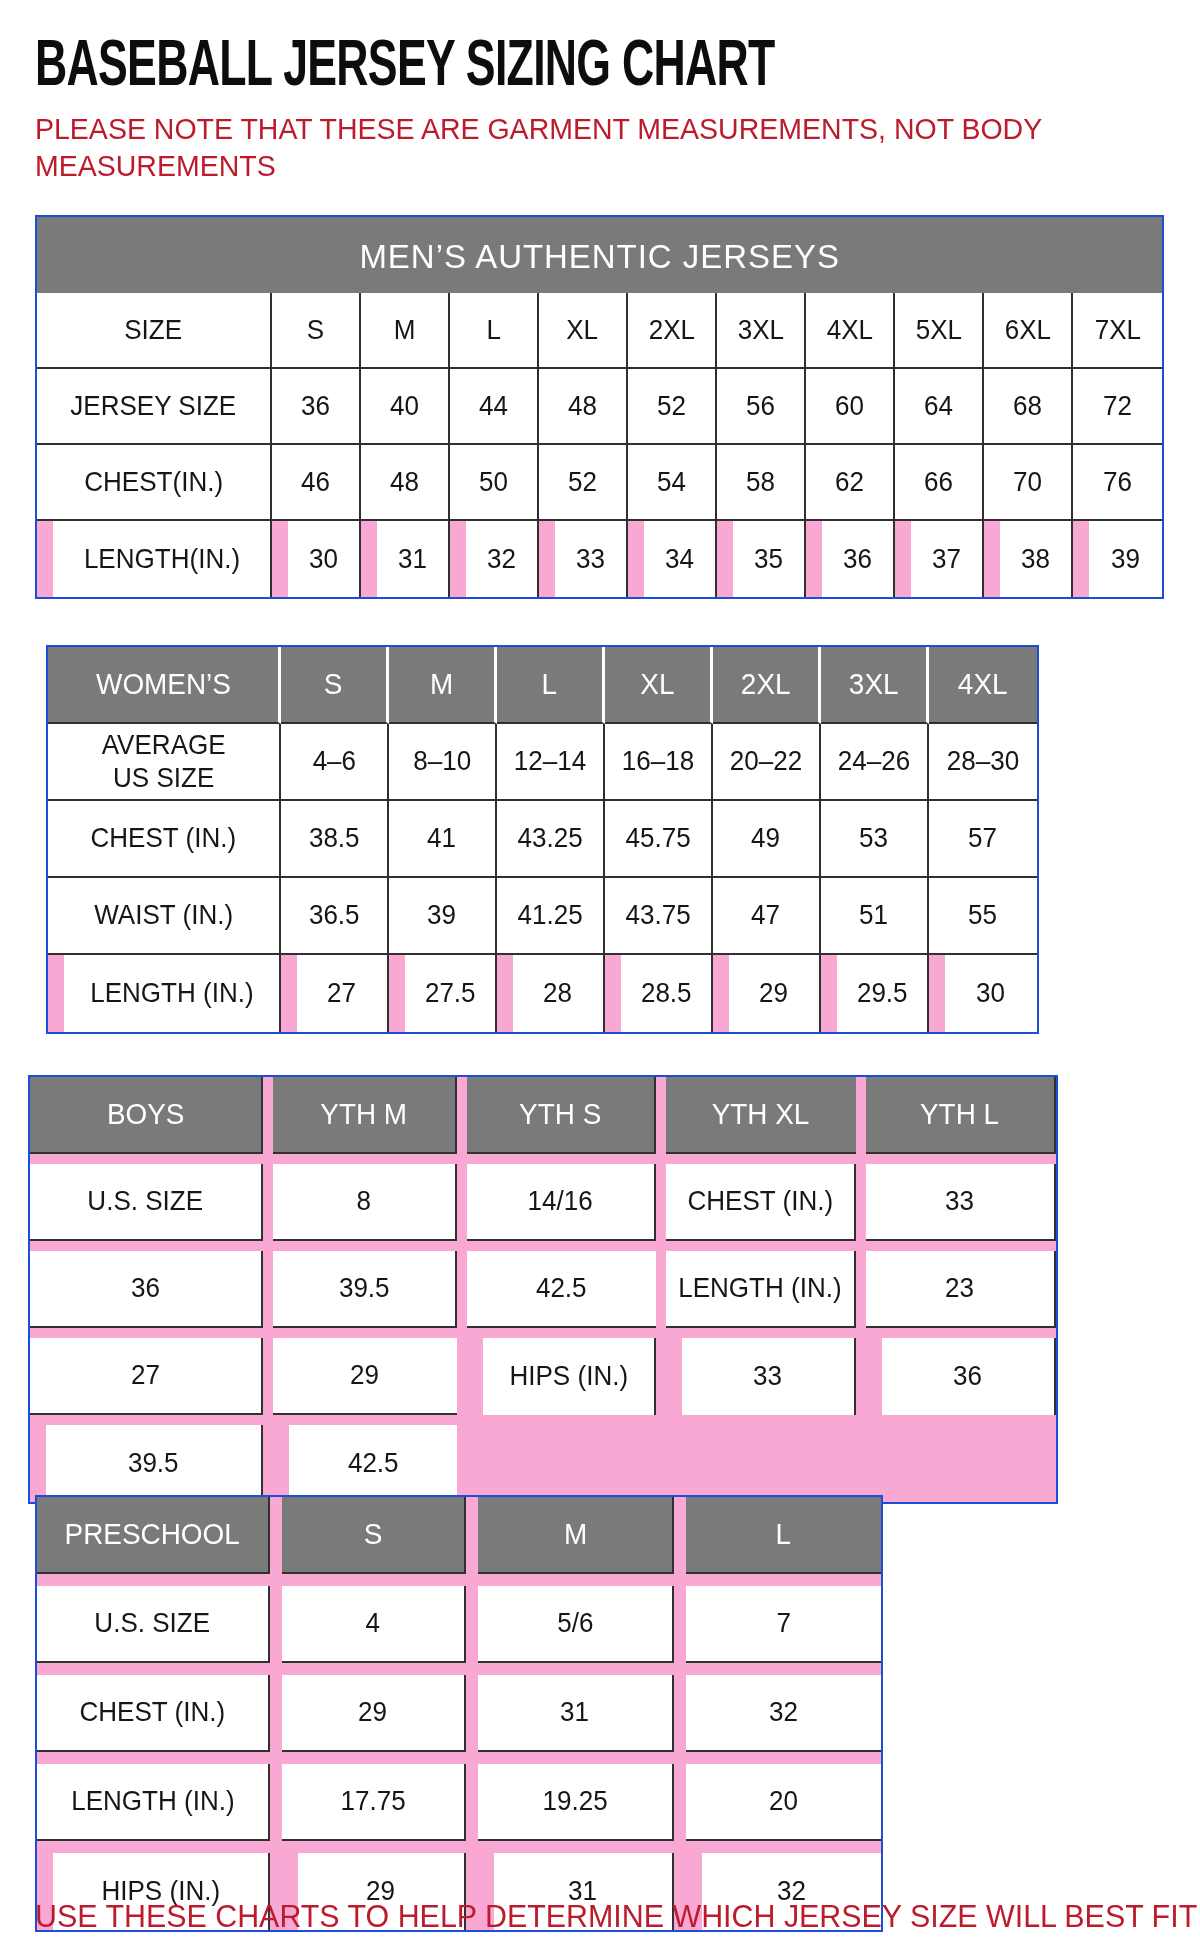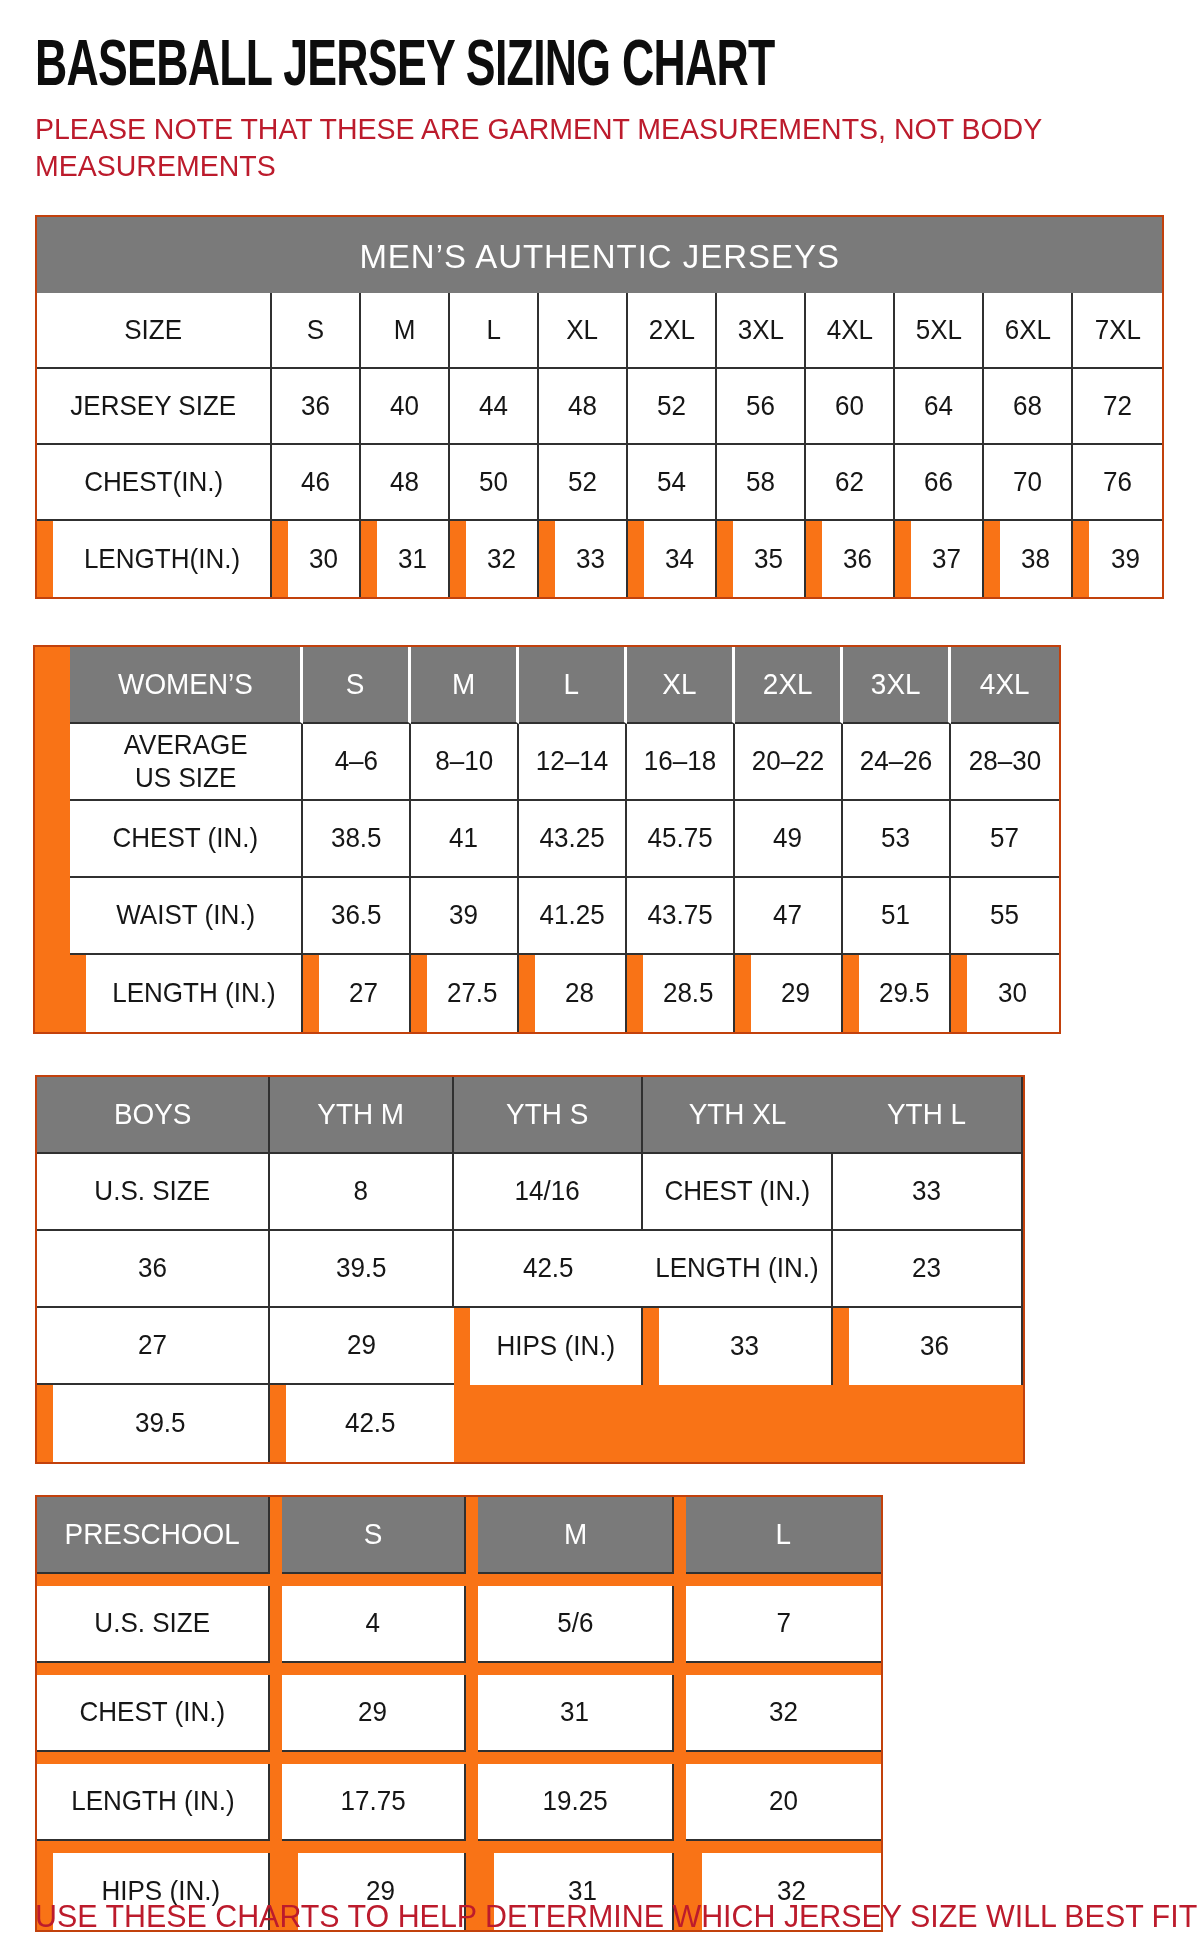--- a/index.html
+++ b/index.html
@@ -26,27 +26,27 @@
   }
   .footer-note{
     position:absolute;left:35px;top:1898px;
     font-size:32px;font-weight:400;color:#bc1b2c;white-space:nowrap;
     transform:scaleX(0.95);transform-origin:0 0;
   }
   
   .sizing-table{
     position:absolute;
     display:grid;
-    border:2px solid #c2410c;
-    background:#f97316;
+    border:2px solid #1d4ed8;
+    background:#f9a8d4;
     box-sizing:content-box;
   }
   .tbl-mens{left:35px;top:215px;grid-template-columns:235px repeat(10,89px);grid-auto-rows:76px;}
-  .tbl-womens{left:33px;top:645px;grid-template-columns:233px repeat(7,108px);grid-auto-rows:77px;padding-left:35px;}
-  .tbl-boys{left:35px;top:1075px;grid-template-columns:233px 184px 189px 190px 190px;grid-auto-rows:77px;}
+  .tbl-womens{left:46px;top:645px;grid-template-columns:233px repeat(7,108px);grid-auto-rows:77px;}
+  .tbl-boys{left:28px;top:1075px;grid-template-columns:233px 184px 189px 190px 190px;grid-auto-rows:77px;gap:10px;}
   .tbl-preschool{left:35px;top:1495px;grid-template-columns:233px 184px 196px 195px;grid-auto-rows:77px;gap:12px;}
 
   .banner{
     grid-column:1 / -1;
     background:#7a7a7a;
     display:flex;align-items:center;justify-content:center;
     border-bottom:2px solid #303030;
     height:78px;
   }
   .banner span{

